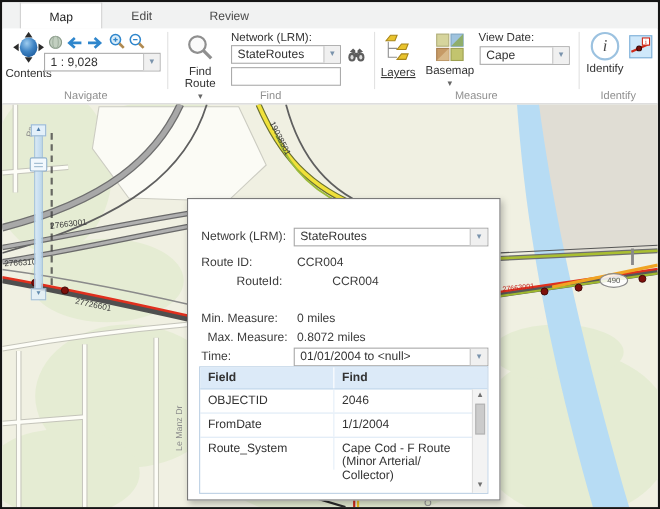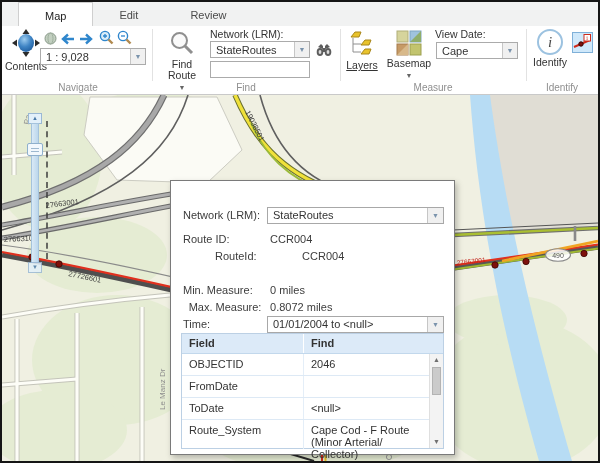--- a/index.html
+++ b/index.html
@@ -383,24 +383,21 @@
       <div class="dt-head">
         <div class="dt-c1">Field</div>
         <div class="dt-c2">Find</div>
       </div>
       <div class="dt-row" style="height:22px;">
         <div class="dt-c1">OBJECTID</div>
         <div class="dt-c2">2046</div>
       </div>
       <div class="dt-row" style="height:22px;">
         <div class="dt-c1">FromDate</div>
-      </div>
-      <div class="dt-row" style="height:22px;">
-        <div class="dt-c1">ToDate</div>
-        <div class="dt-c2">&lt;null&gt;</div>
+        <div class="dt-c2">1/1/2004</div>
       </div>
       <div class="dt-row" style="height:29px;border-bottom:none;">
         <div class="dt-c1">Route_System</div>
         <div class="dt-c2" style="white-space:normal;">Cape Cod - F Route (Minor Arterial/ Collector)</div>
       </div>
       <div class="dt-sb">
         <div class="ar" style="top:0;">▲</div>
         <div class="thumb"></div>
         <div class="ar" style="bottom:0;">▼</div>
       </div>

